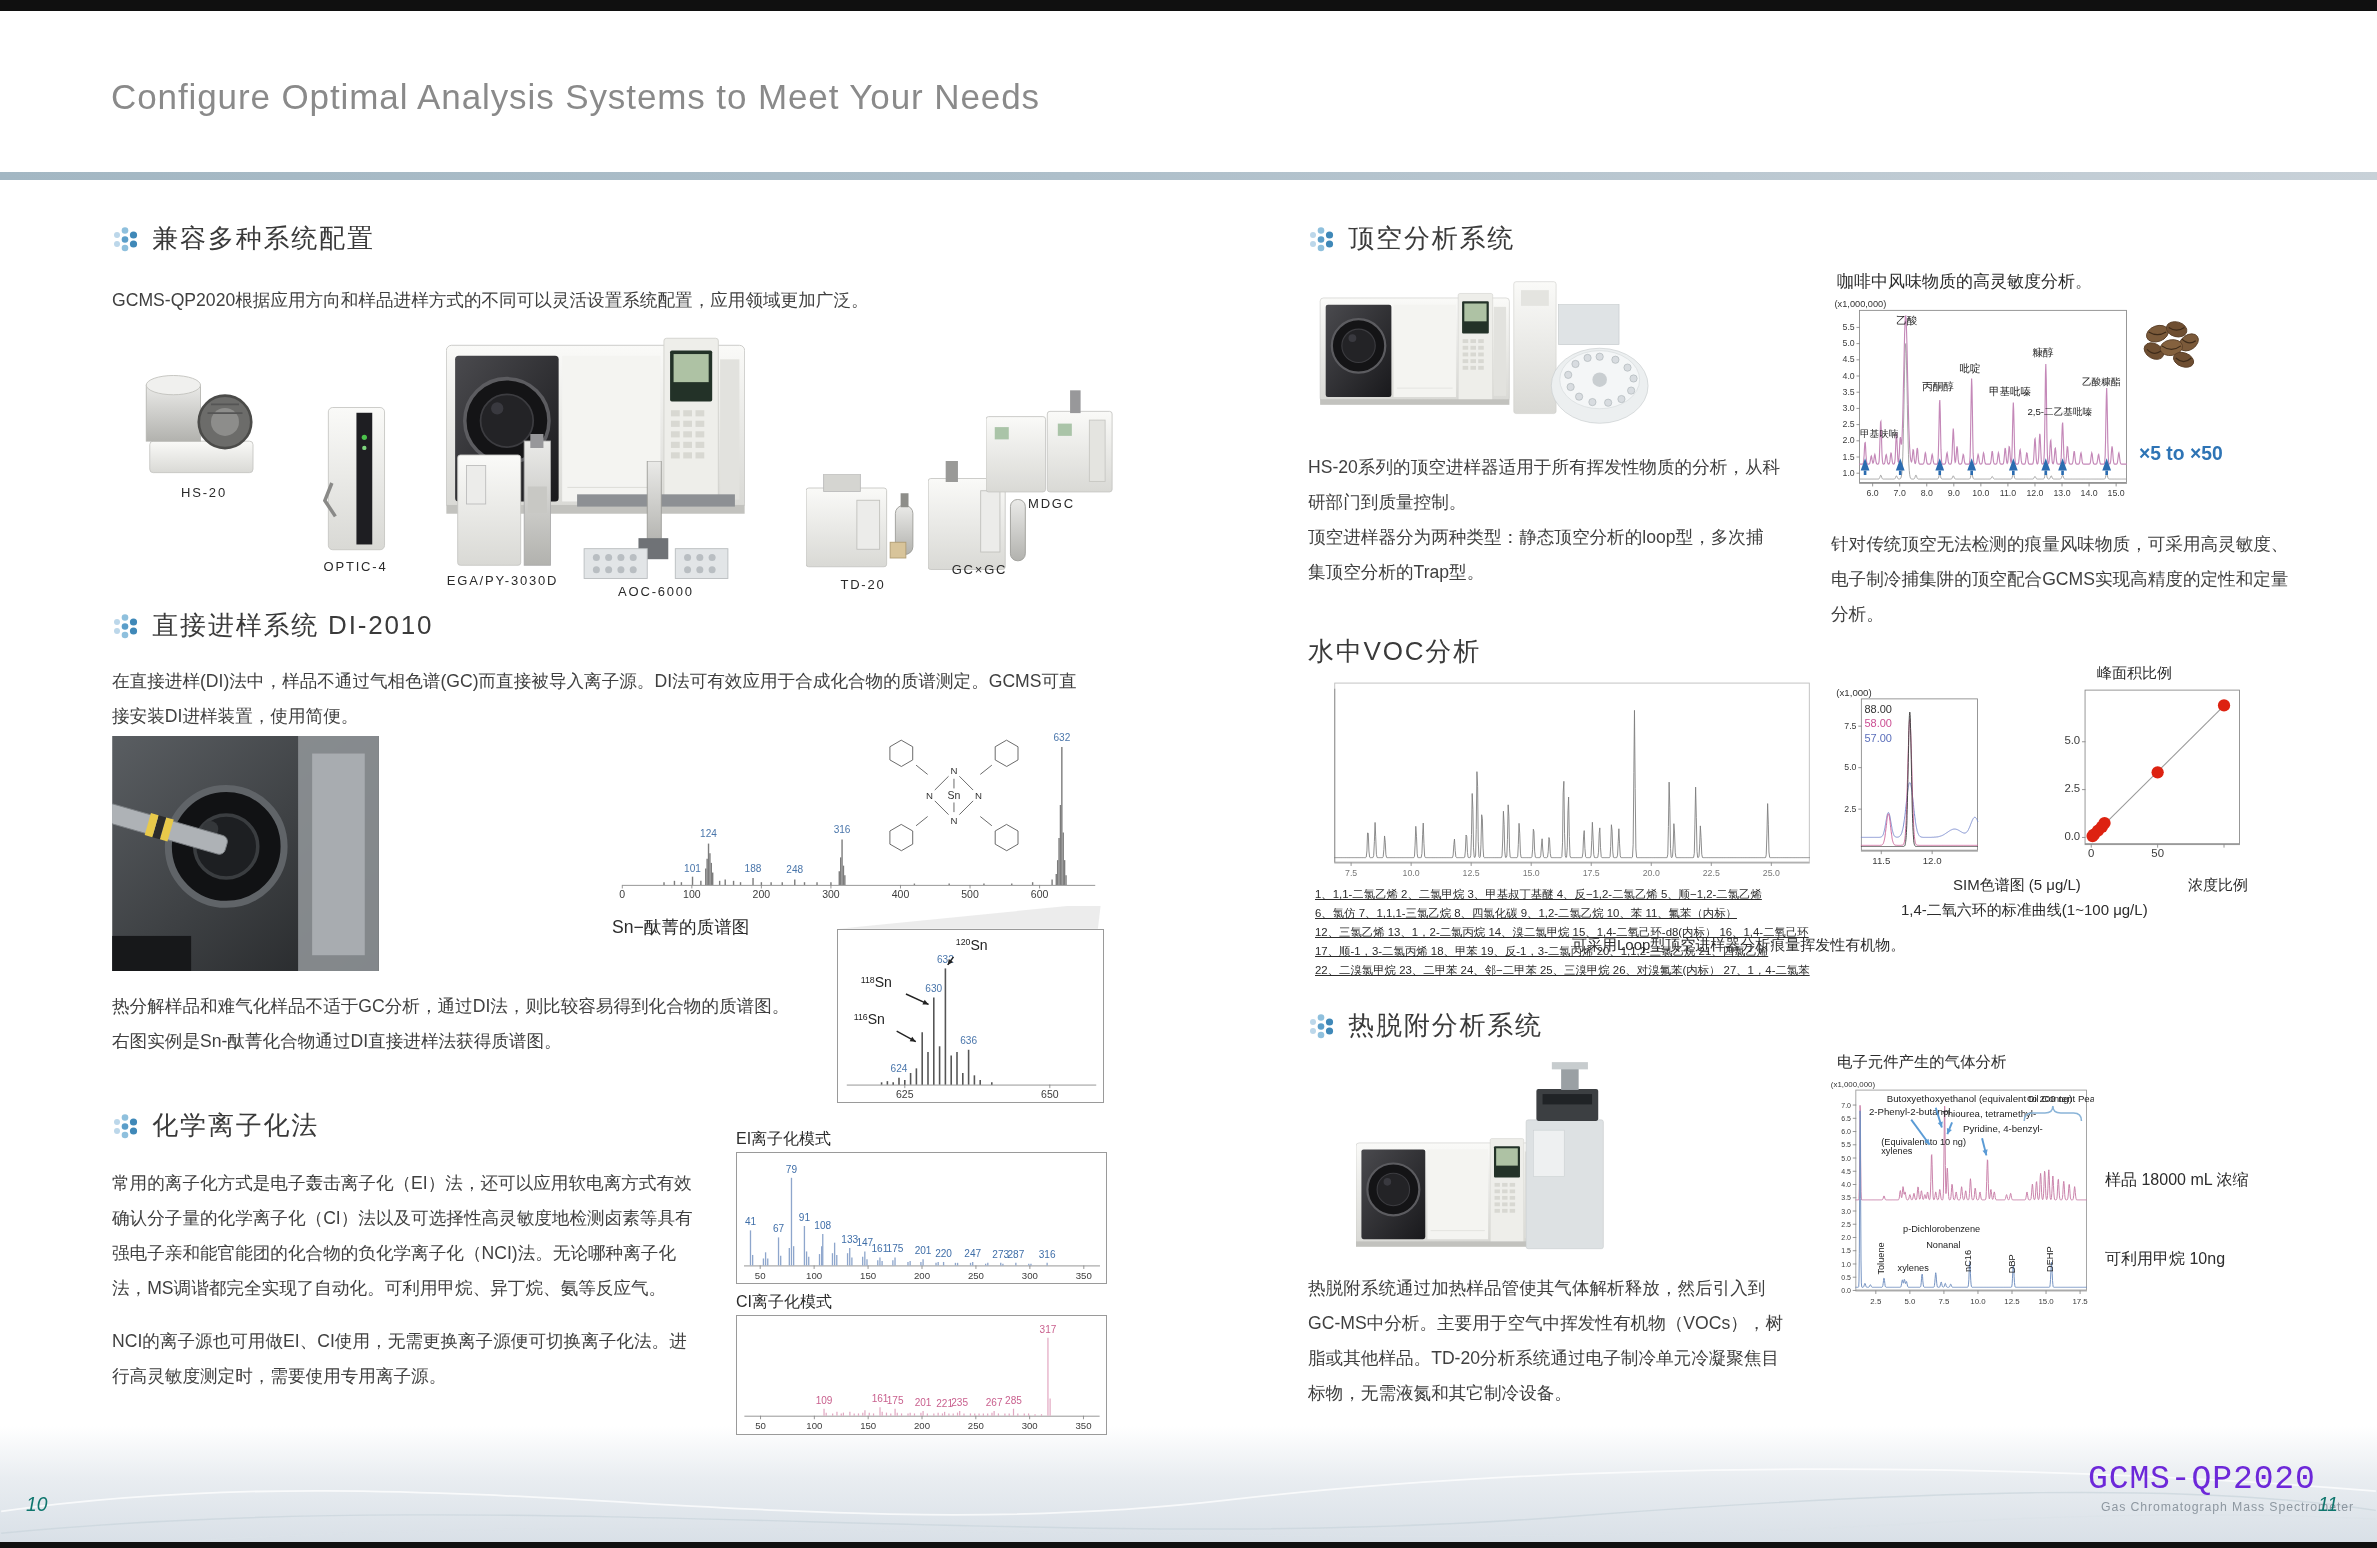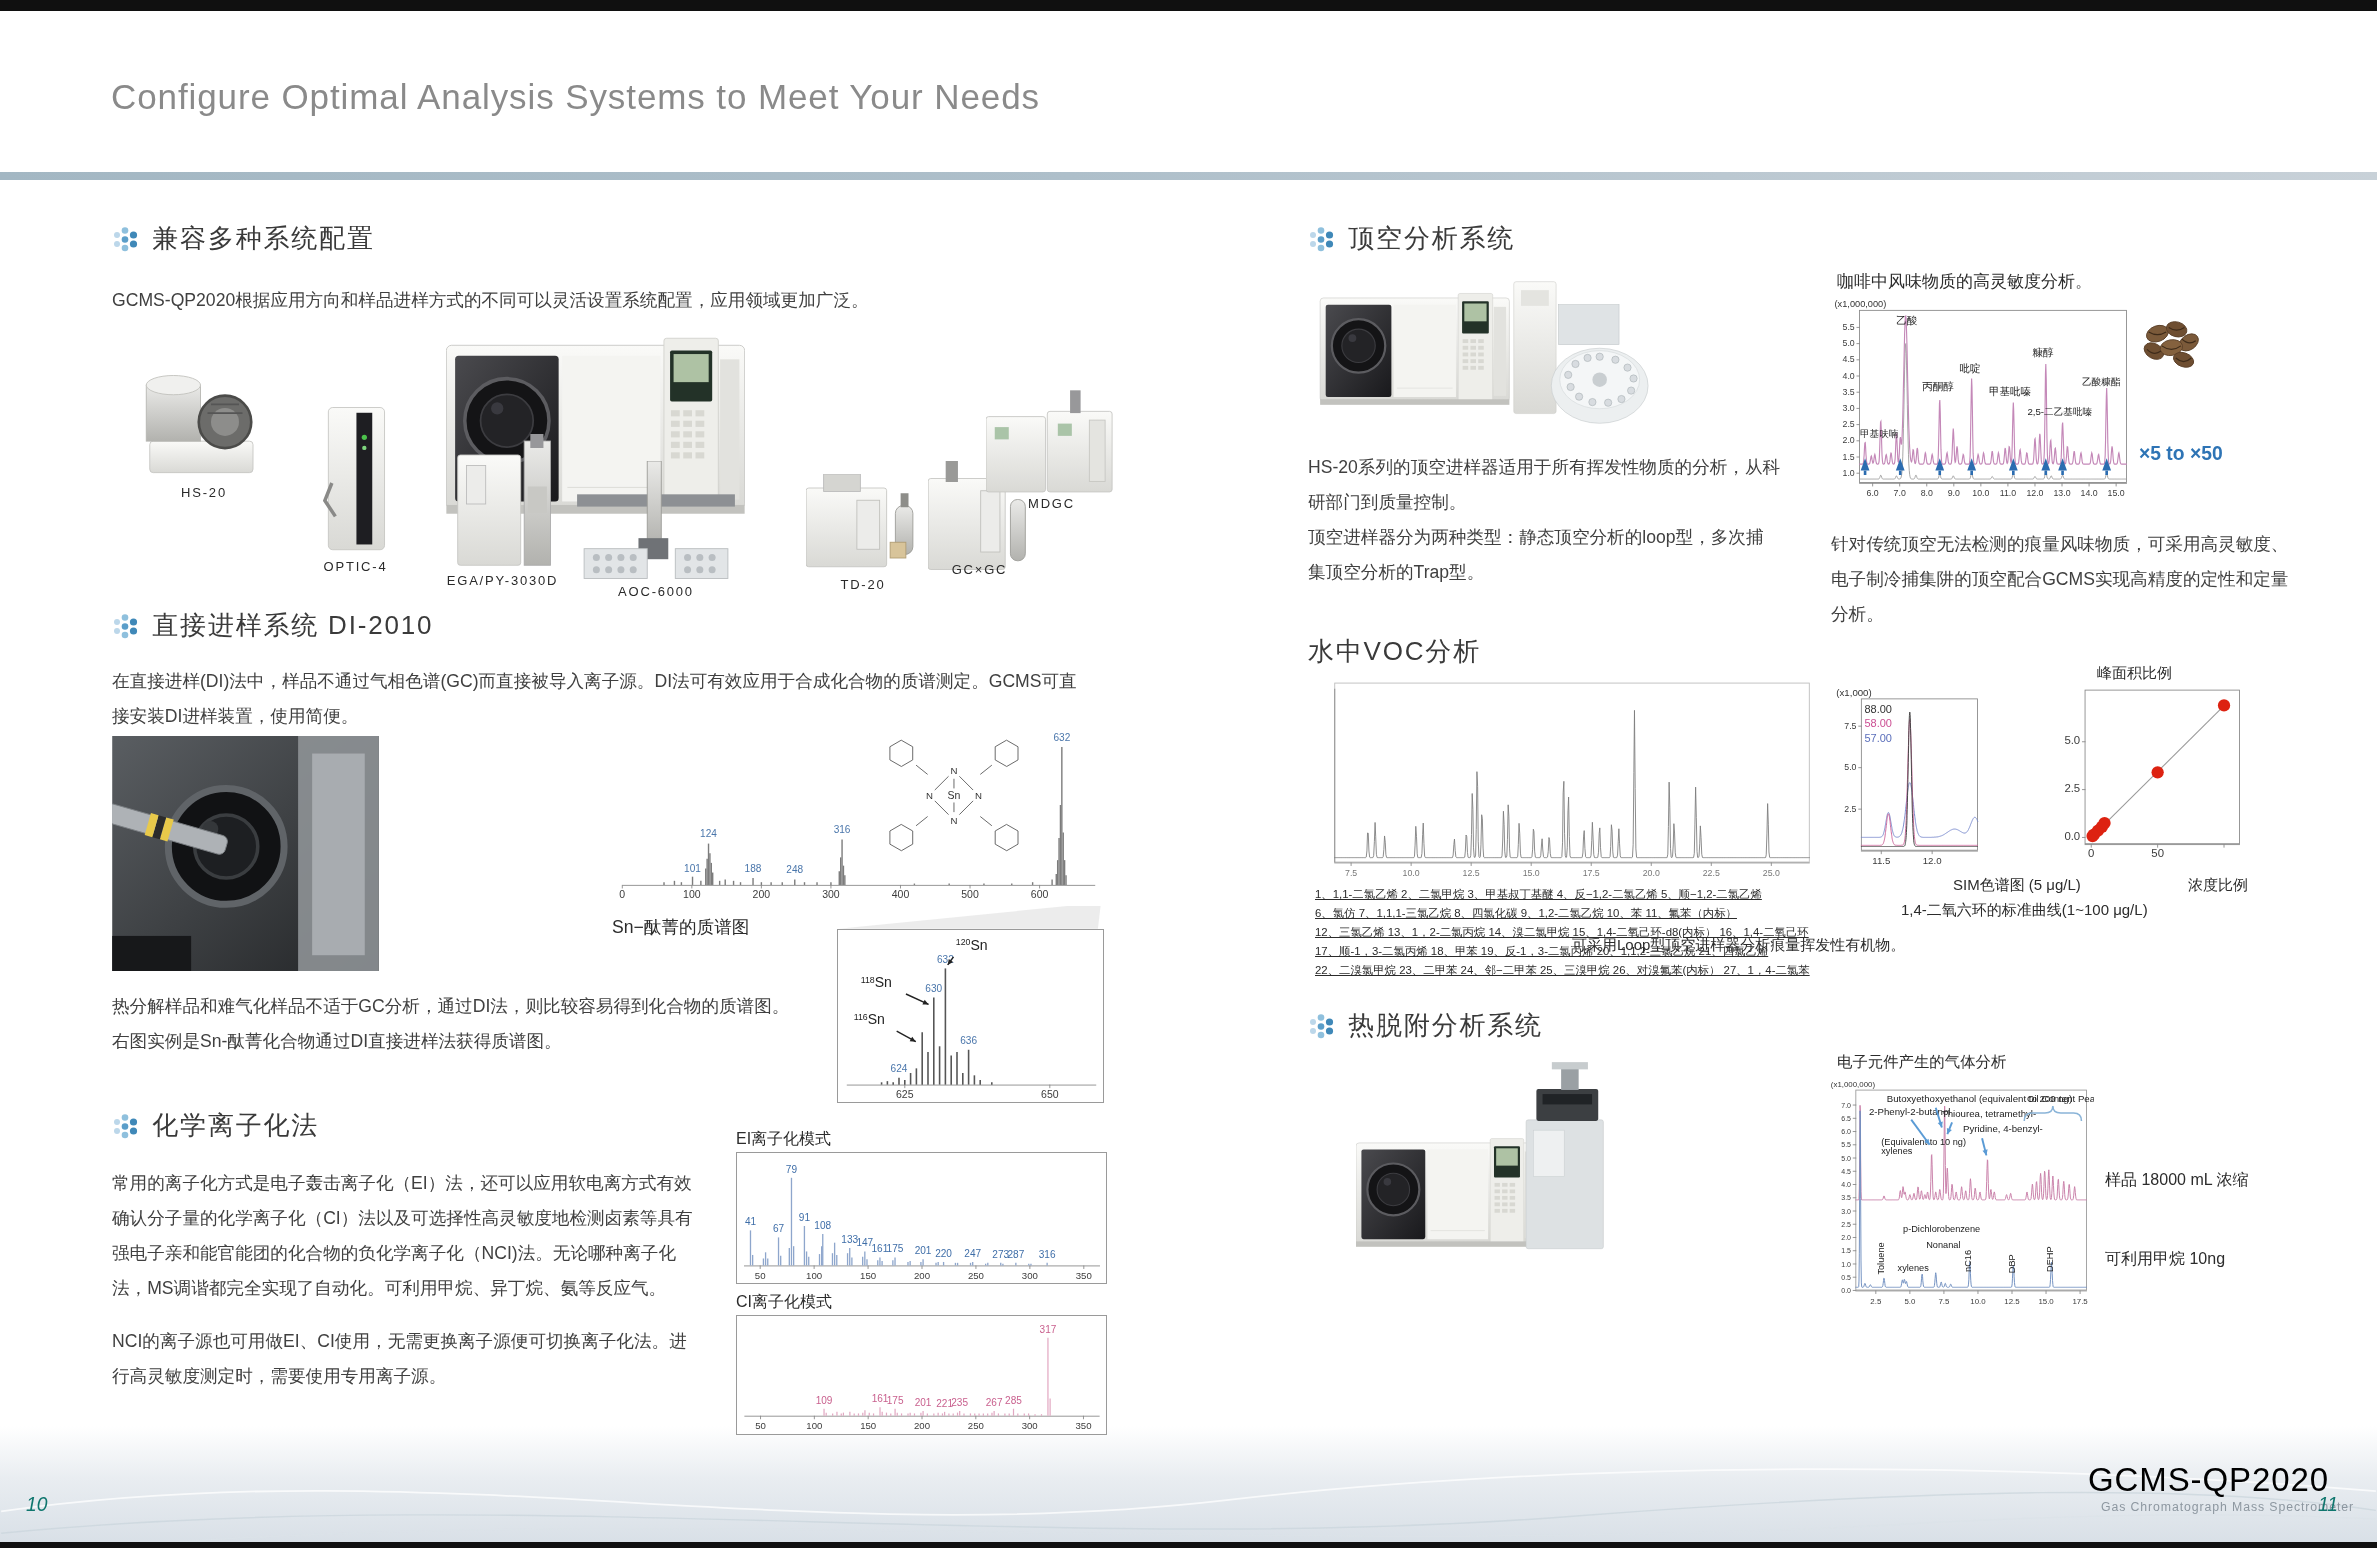--- a/index.html
+++ b/index.html
@@ -17,21 +17,21 @@
   .pre{white-space:pre-line;}
   .cap{font-size:14px;color:#333;white-space:nowrap;}
   .cap-s{font-size:15px;color:#2c2c2c;white-space:nowrap;}
   .prod-label{position:absolute;font-size:13px;color:#2a2a2a;text-align:center;letter-spacing:1.8px;white-space:nowrap;}
   .chart{position:absolute;}
   .boxed{border:0.9px solid #9a9a9a;background:#fff;}
   .voc-list{font-size:11.4px;line-height:19px;color:#2b2b2b;white-space:nowrap;text-decoration:underline;}
   .magnify{font-size:19.3px;font-weight:bold;color:#2e74b5;white-space:nowrap;}
   .footer-band{position:absolute;left:0;bottom:7px;width:2377px;height:116px;
         background:linear-gradient(180deg,rgba(250,251,252,0) 0%,#e9edf1 45%,#d9e0e7 100%);}
-  .brand{font-size:33px;color:#000000;letter-spacing:0.9px;white-space:nowrap;}
+  .brand{font-size:33px;color:#6d28d9;letter-spacing:0.9px;white-space:nowrap;font-family:Liberation Mono, monospace;}
   .brand-sub{font-size:12.3px;color:#8d97a0;letter-spacing:0.9px;white-space:nowrap;}
   .pagenum{font-size:19.3px;color:#0f766e;font-style:italic;}
   svg{display:block;}
 </style>
 </head>
 <body>
 
 <div class="page">
 
   <svg width="0" height="0" style="position:absolute">
@@ -794,20 +794,24 @@
   <svg class="abs" style="left:1356px;top:1058px" width="268" height="200" viewBox="0 0 520 388">
     <use href="#gcms-unit" transform="translate(0,150) scale(1.05)"></use>
     <rect x="330" y="120" width="150" height="250" rx="4" fill="#dde1e3" stroke="#c2c7c9"></rect>
     <rect x="350" y="60" width="120" height="62" rx="4" fill="#3c3f42"></rect>
     <rect x="362" y="70" width="96" height="20" fill="#202326"></rect>
     <rect x="398" y="20" width="34" height="42" fill="#9aa0a4"></rect>
     <rect x="380" y="8" width="70" height="14" fill="#c7ccce"></rect>
     <rect x="344" y="140" width="60" height="90" fill="#eef0f1" stroke="#c8cdcf"></rect>
   </svg>
 
+  <div class="abs body pre" style="left:1308px;top:1271px;width:514px">热脱附系统通过加热样品管使其气体解析释放，然后引入到
+GC-MS中分析。主要用于空气中挥发性有机物（VOCs），树
+脂或其他样品。TD-20分析系统通过电子制冷单元冷凝聚焦目
+标物，无需液氮和其它制冷设备。</div>
 
   <div class="abs cap-s" style="left:1837px;top:1052px;font-size:15.4px">电子元件产生的气体分析</div>
   <div class="chart" style="left:1829px;top:1080px;width:265px;height:228px">
       <svg width="265" height="228" viewBox="0 0 302 260">
         <rect x="30.5" y="11.5" width="263" height="228" fill="none" stroke="#9a9a9a"></rect>
         <line x1="30" y1="240.5" x2="294" y2="240.5" stroke="#888"></line>
         <line x1="53.294117647058826" y1="240" x2="53.294117647058826" y2="244" stroke="#888"></line>
         <text x="53.294117647058826" y="255" text-anchor="middle" font-size="9" fill="#3c3c3c">2.5</text>
         <line x1="92.11764705882354" y1="240" x2="92.11764705882354" y2="244" stroke="#888"></line>
         <text x="92.11764705882354" y="255" text-anchor="middle" font-size="9" fill="#3c3c3c">5.0</text>

